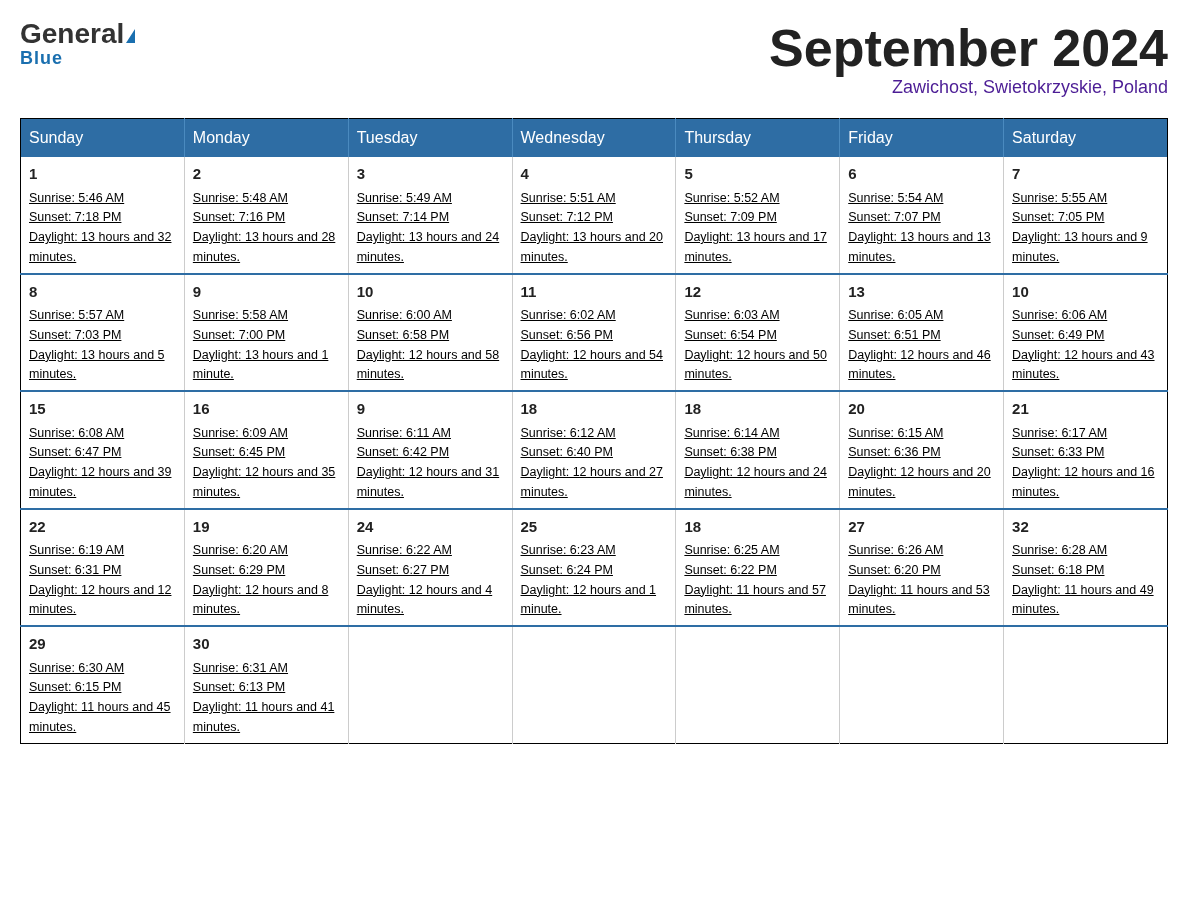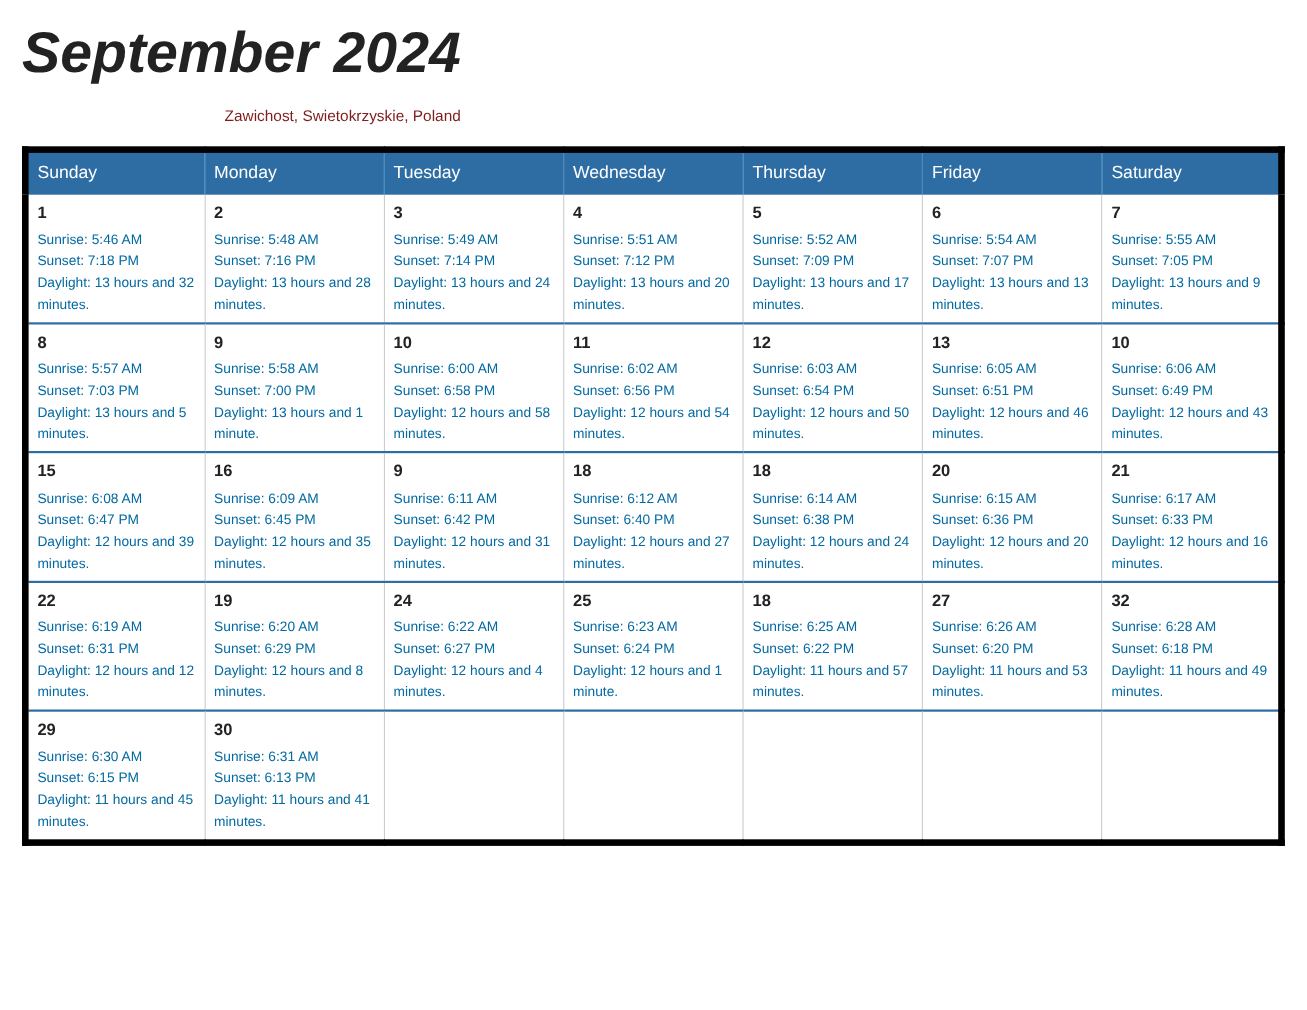--- a/index.html
+++ b/index.html
@@ -34,31 +34,30 @@
       letter-spacing: 1px;
     }
     .title-section {
       text-align: right;
     }
     .month-title {
       font-size: 52px;
       font-weight: bold;
       color: #222;
       line-height: 1.1;
-      font-style: italic;
     }
     .location {
-      font-size: 14px;
-      color: #7f1d1d;
-      margin-top: 20px;
+      font-size: 18px;
+      color: #4c1d95;
+      margin-top: 0;
     }
     .calendar {
       width: 100%;
       border-collapse: collapse;
-      border: 6px solid #000000;
+      border: 1px solid #000000;
     }
     .calendar th {
       background-color: #2e6da4;
       color: #fff;
       padding: 10px 8px;
       text-align: left;
       font-size: 16px;
       font-weight: normal;
       border-right: 1px solid #4a8abf;
     }
@@ -84,31 +83,38 @@
     }
     .day-num {
       font-size: 15px;
       font-weight: bold;
       display: block;
       margin-bottom: 2px;
       color: #222;
     }
     .day-info {
       font-size: 12.5px;
-      color: #0369a1;
+      color: #000000;
       line-height: 1.5;
+      text-decoration: underline;
     }
     .empty-cell {
       background: #fff;
     }
   </style>
 </head>
 <body>
 
 <div class="header">
+  <div class="logo">
+    <div class="logo-text">
+      General<span style="display:inline-block;width:0;height:0;border-left:9px solid transparent;border-right:0px solid transparent;border-bottom:14px solid #1a6faf;margin-left:2px;vertical-align:middle;"></span>
+    </div>
+    <div class="logo-line">Blue</div>
+  </div>
   <div class="title-section">
     <div class="month-title">September 2024</div>
     <div class="location">Zawichost, Swietokrzyskie, Poland</div>
   </div>
 </div>
 
 <table class="calendar">
   <thead>
     <tr>
     <th>Sunday</th>

